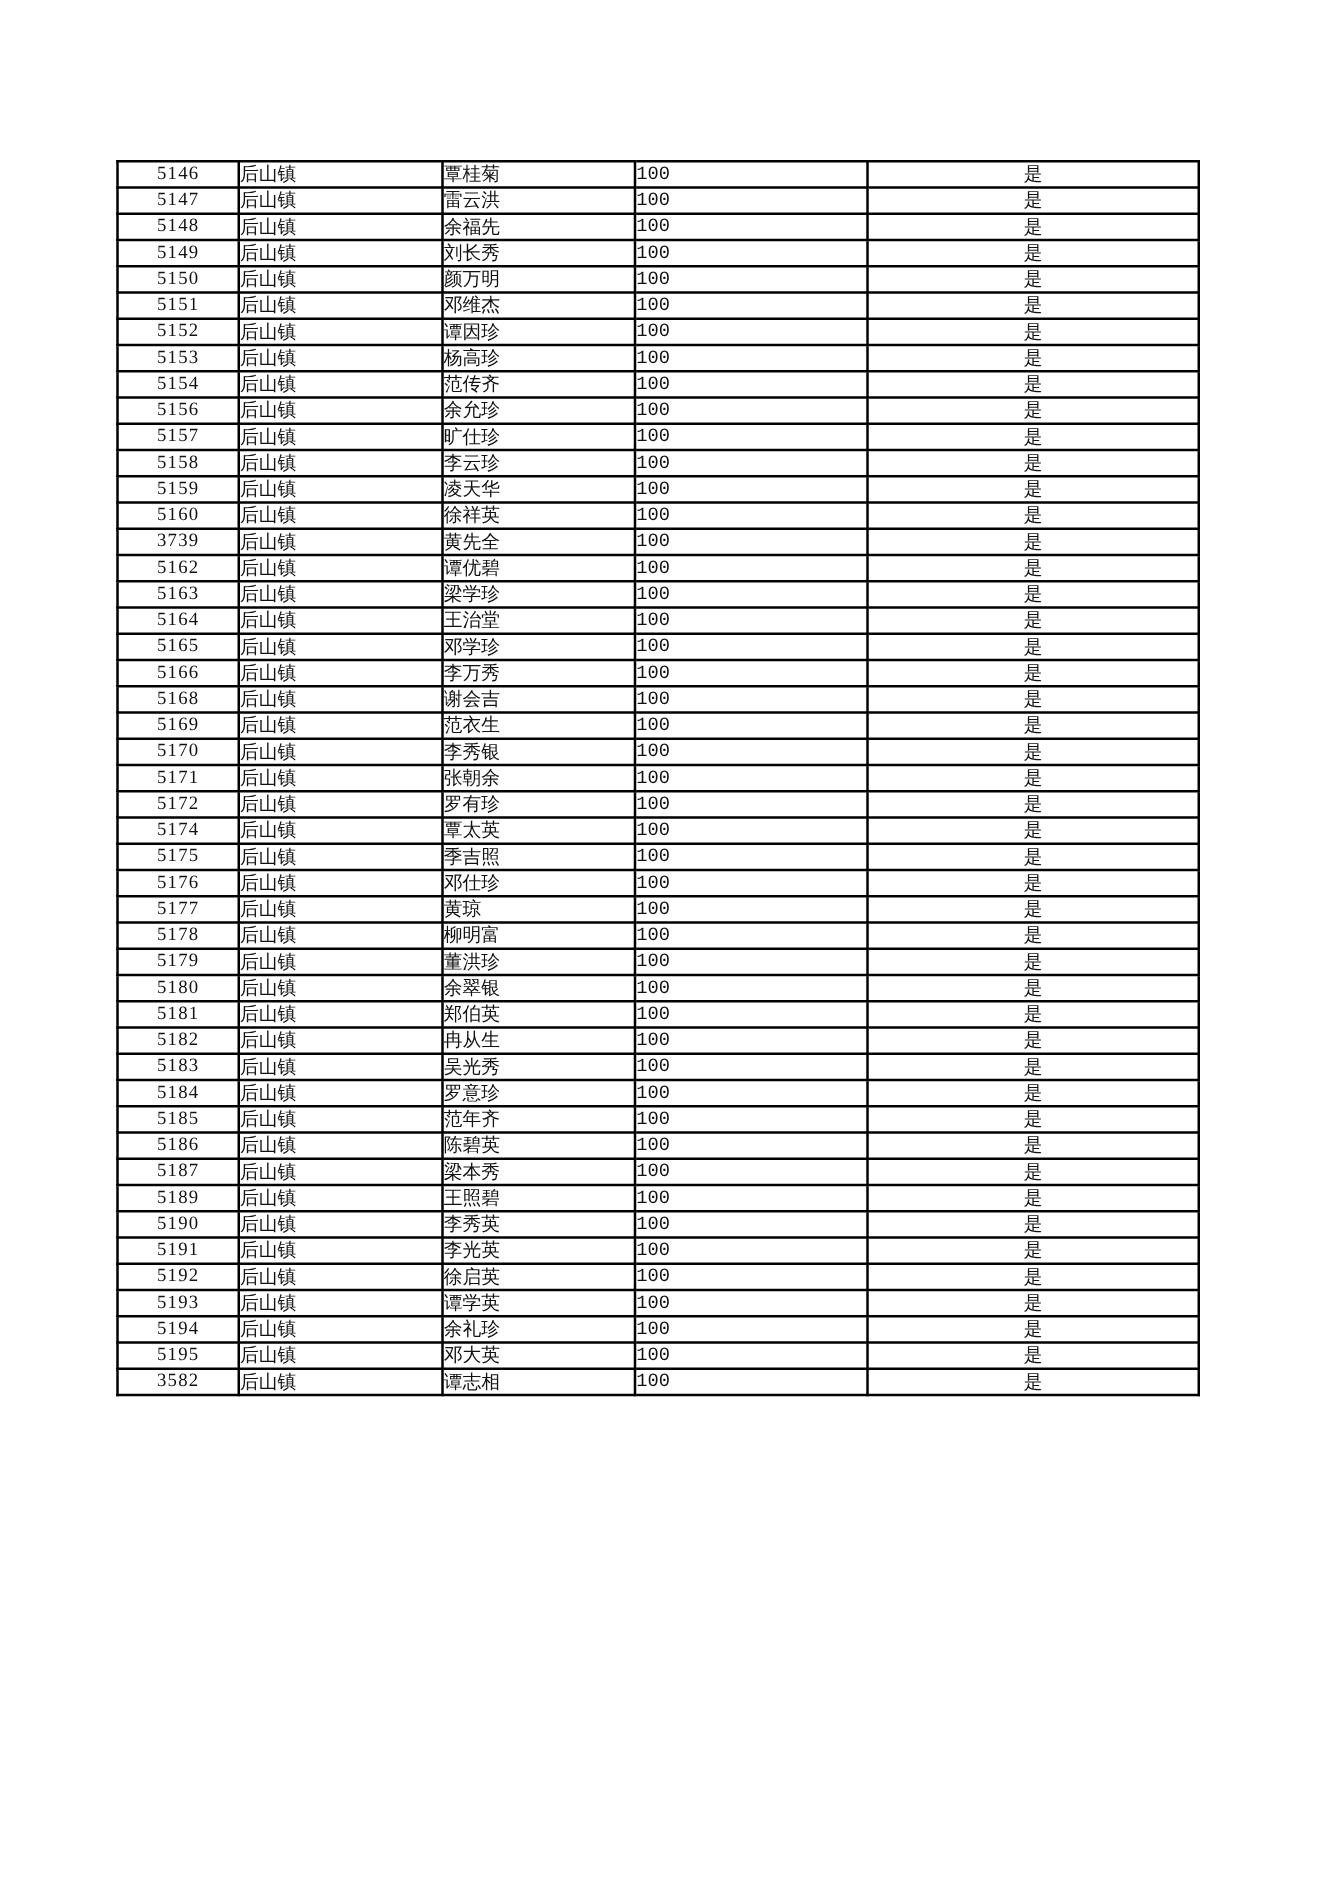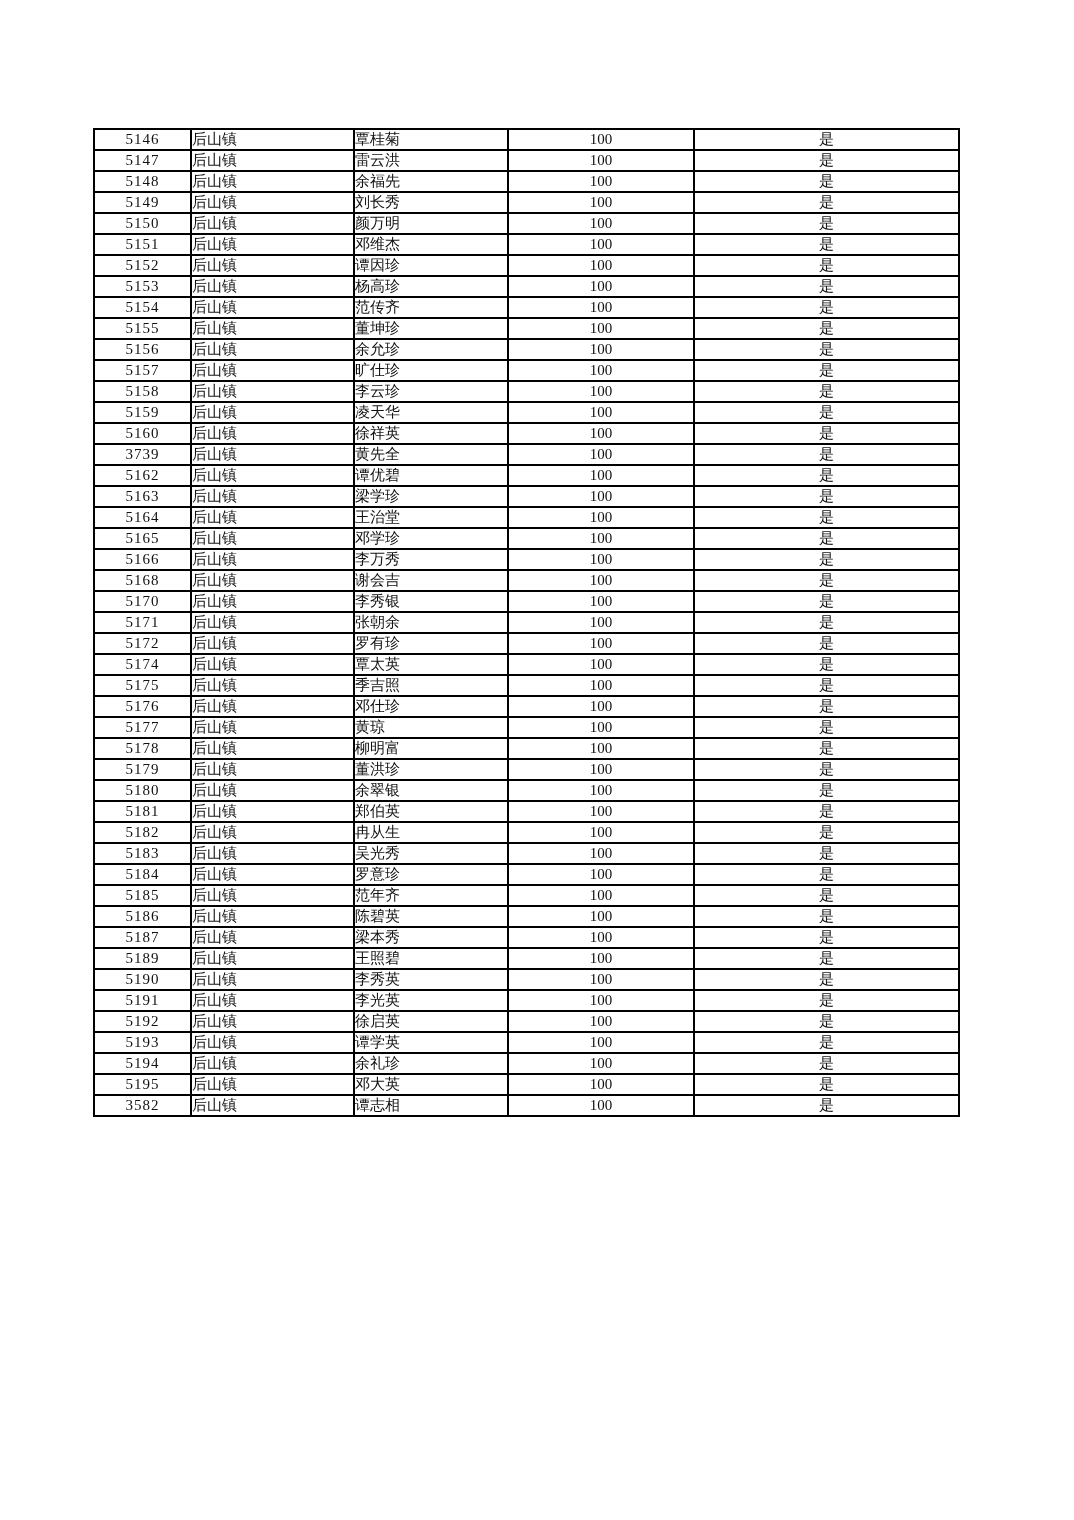--- a/index.html
+++ b/index.html
@@ -43,23 +43,23 @@
     text-align: center;
     font-family: "Liberation Serif", "DejaVu Serif", serif;
     letter-spacing: 1px;
   }
   td.cell-town, td.cell-name {
     text-align: left;
     padding-left: 5px;
     font-size: 14px;
   }
   td.cell-score {
-    text-align: center;
+    text-align: left;
     padding-left: 3px;
-    font-family: Liberation Serif, serif;
+    font-family: Liberation Mono, monospace;
     font-size: 15px;
   }
   td.cell-flag {
     text-align: center;
     font-size: 14px;
   }
 </style>
 </head>
 <body>
 
@@ -130,27 +130,20 @@
     <td class="cell-flag">是</td>
   </tr>
         <tr>
     <td class="cell-id">5154</td>
     <td class="cell-town">后山镇</td>
     <td class="cell-name">范传齐</td>
     <td class="cell-score">100</td>
     <td class="cell-flag">是</td>
   </tr>
         <tr>
-    <td class="cell-id">5155</td>
-    <td class="cell-town">后山镇</td>
-    <td class="cell-name">董坤珍</td>
-    <td class="cell-score">100</td>
-    <td class="cell-flag">是</td>
-  </tr>
-        <tr>
     <td class="cell-id">5156</td>
     <td class="cell-town">后山镇</td>
     <td class="cell-name">余允珍</td>
     <td class="cell-score">100</td>
     <td class="cell-flag">是</td>
   </tr>
         <tr>
     <td class="cell-id">5157</td>
     <td class="cell-town">后山镇</td>
     <td class="cell-name">旷仕珍</td>
@@ -217,20 +210,27 @@
     <td class="cell-id">5166</td>
     <td class="cell-town">后山镇</td>
     <td class="cell-name">李万秀</td>
     <td class="cell-score">100</td>
     <td class="cell-flag">是</td>
   </tr>
         <tr>
     <td class="cell-id">5168</td>
     <td class="cell-town">后山镇</td>
     <td class="cell-name">谢会吉</td>
+    <td class="cell-score">100</td>
+    <td class="cell-flag">是</td>
+  </tr>
+        <tr>
+    <td class="cell-id">5169</td>
+    <td class="cell-town">后山镇</td>
+    <td class="cell-name">范衣生</td>
     <td class="cell-score">100</td>
     <td class="cell-flag">是</td>
   </tr>
         <tr>
     <td class="cell-id">5170</td>
     <td class="cell-town">后山镇</td>
     <td class="cell-name">李秀银</td>
     <td class="cell-score">100</td>
     <td class="cell-flag">是</td>
   </tr>

